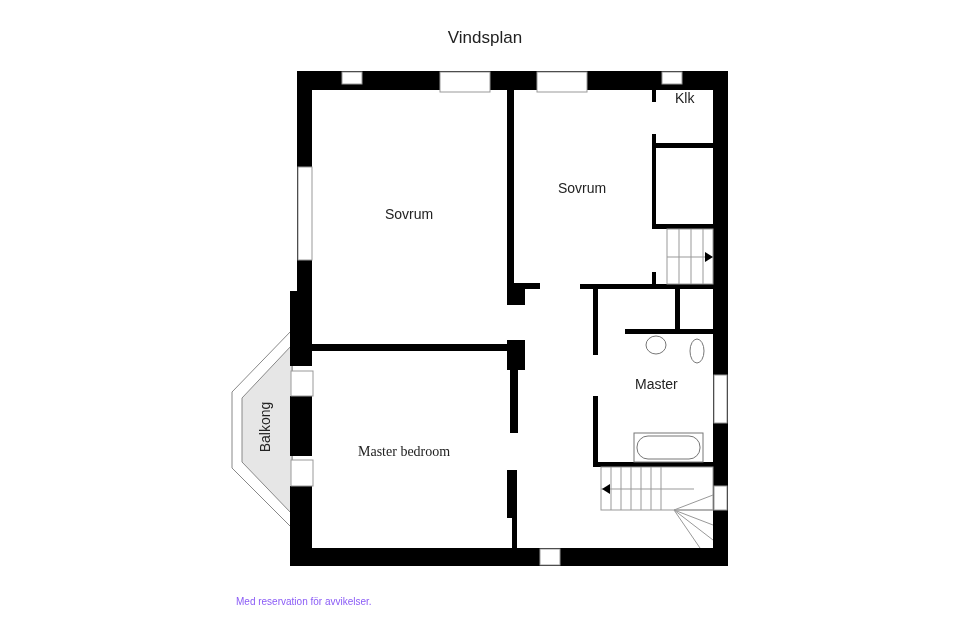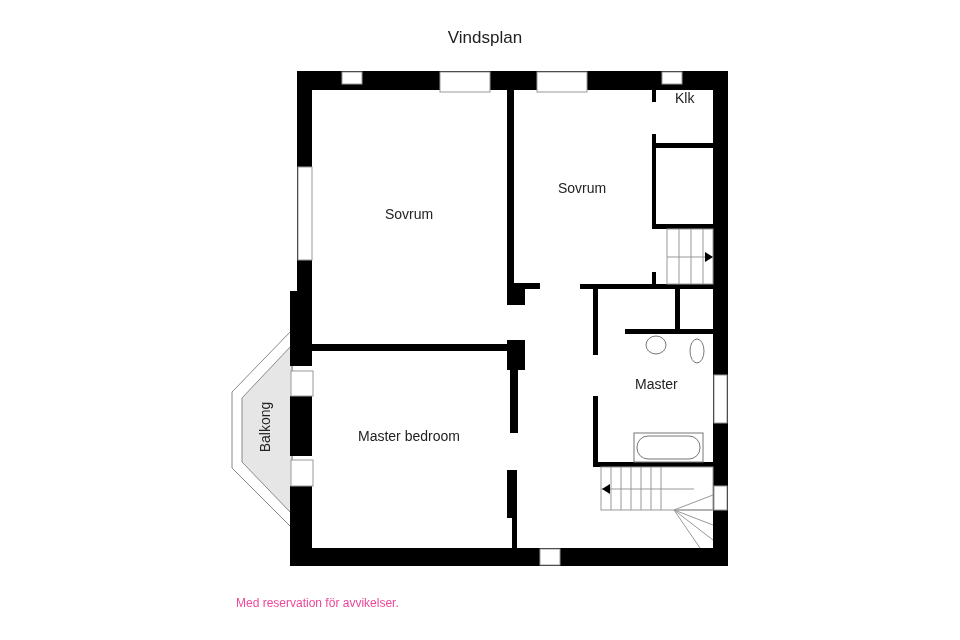--- a/index.html
+++ b/index.html
@@ -1,18 +1,18 @@
 <!DOCTYPE html>
 <html><head>
 <meta charset="utf-8">
 <style>
   html, body { margin:0; padding:0; background:#ffffff; }
   body { width:960px; height:640px; position:relative; overflow:hidden; font-family:"Liberation Sans", sans-serif; color:#222; }
   .title { position:absolute; left:0; width:970px; top:28px; text-align:center; font-size:17px; color:#222; }
-  .disclaimer { position:absolute; left:236px; top:596px; font-size:12px; color:#ec4899; }
+  .disclaimer { position:absolute; left:236px; top:596px; font-size:10px; color:#8b5cf6; }
   .plan { position:absolute; left:0; top:0; }
   .label { position:absolute; font-size:14px; color:#222; white-space:nowrap; }
 </style>
 </head>
 <body>
 
 <div class="title">Vindsplan</div>
 
 <svg class="plan" width="960" height="640" viewBox="0 0 960 640">
 
@@ -99,17 +99,17 @@
     <ellipse cx="656" cy="345" rx="10" ry="9"></ellipse>
     <ellipse cx="697" cy="351" rx="7" ry="12"></ellipse>
     <rect x="634" y="433" width="69" height="29"></rect>
     <rect x="637" y="436" width="63" height="23" rx="11" ry="11"></rect>
   </g>
 </svg>
 
 <div class="label" style="left:385px; top:206px;">Sovrum</div>
 <div class="label" style="left:558px; top:180px;">Sovrum</div>
 <div class="label" style="left:675px; top:90px;">Klk</div>
-<div class="label" style="left:358px; top:428px;">Master bedroom</div>
+<div class="label" style="left:358px; top:444px;font-family:Liberation Serif, serif;">Master bedroom</div>
 <div class="label" style="left:635px; top:376px;">Master</div>
 <div class="label" style="left:240px; top:419px; transform:rotate(-90deg); transform-origin:center;">Balkong</div>
 
 <div class="disclaimer">Med reservation för avvikelser.</div>
 
 </body></html>

